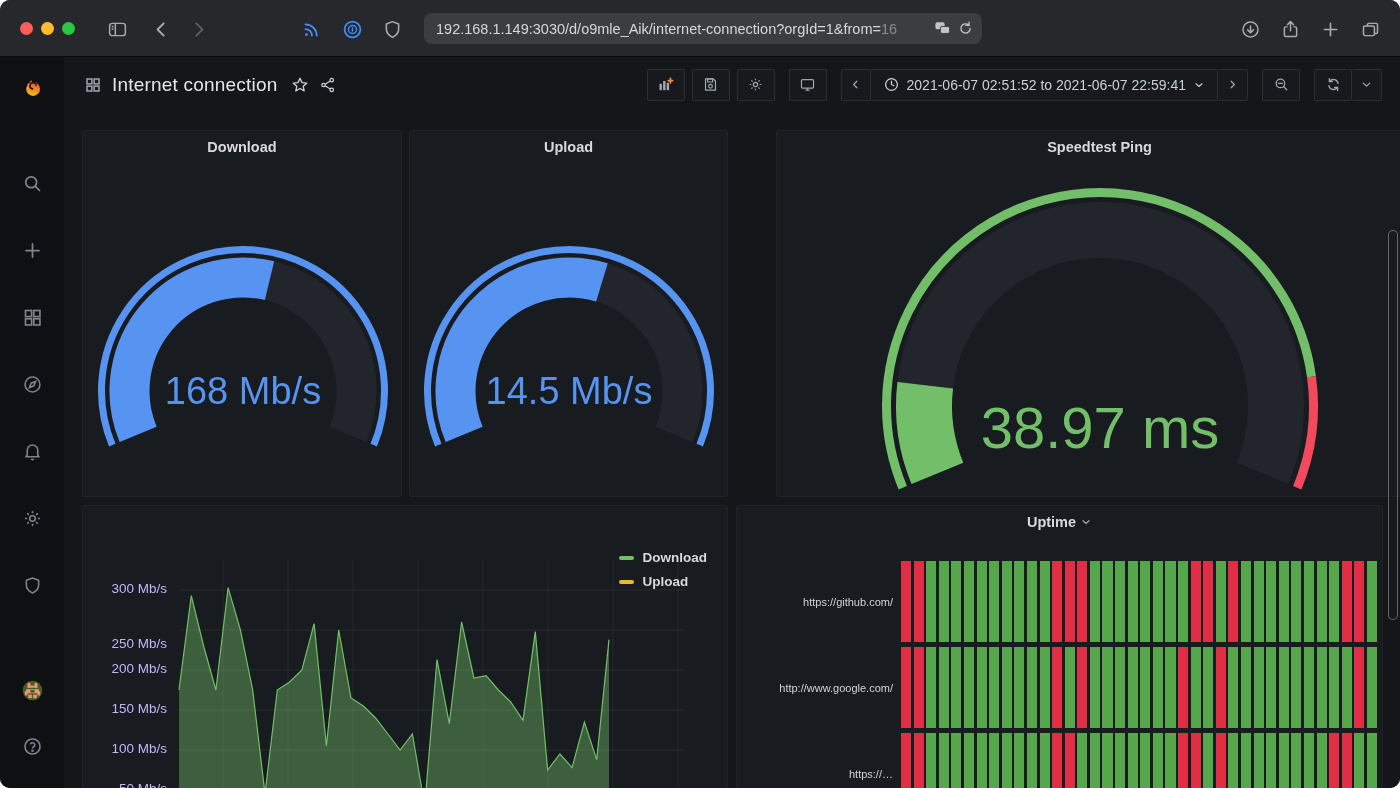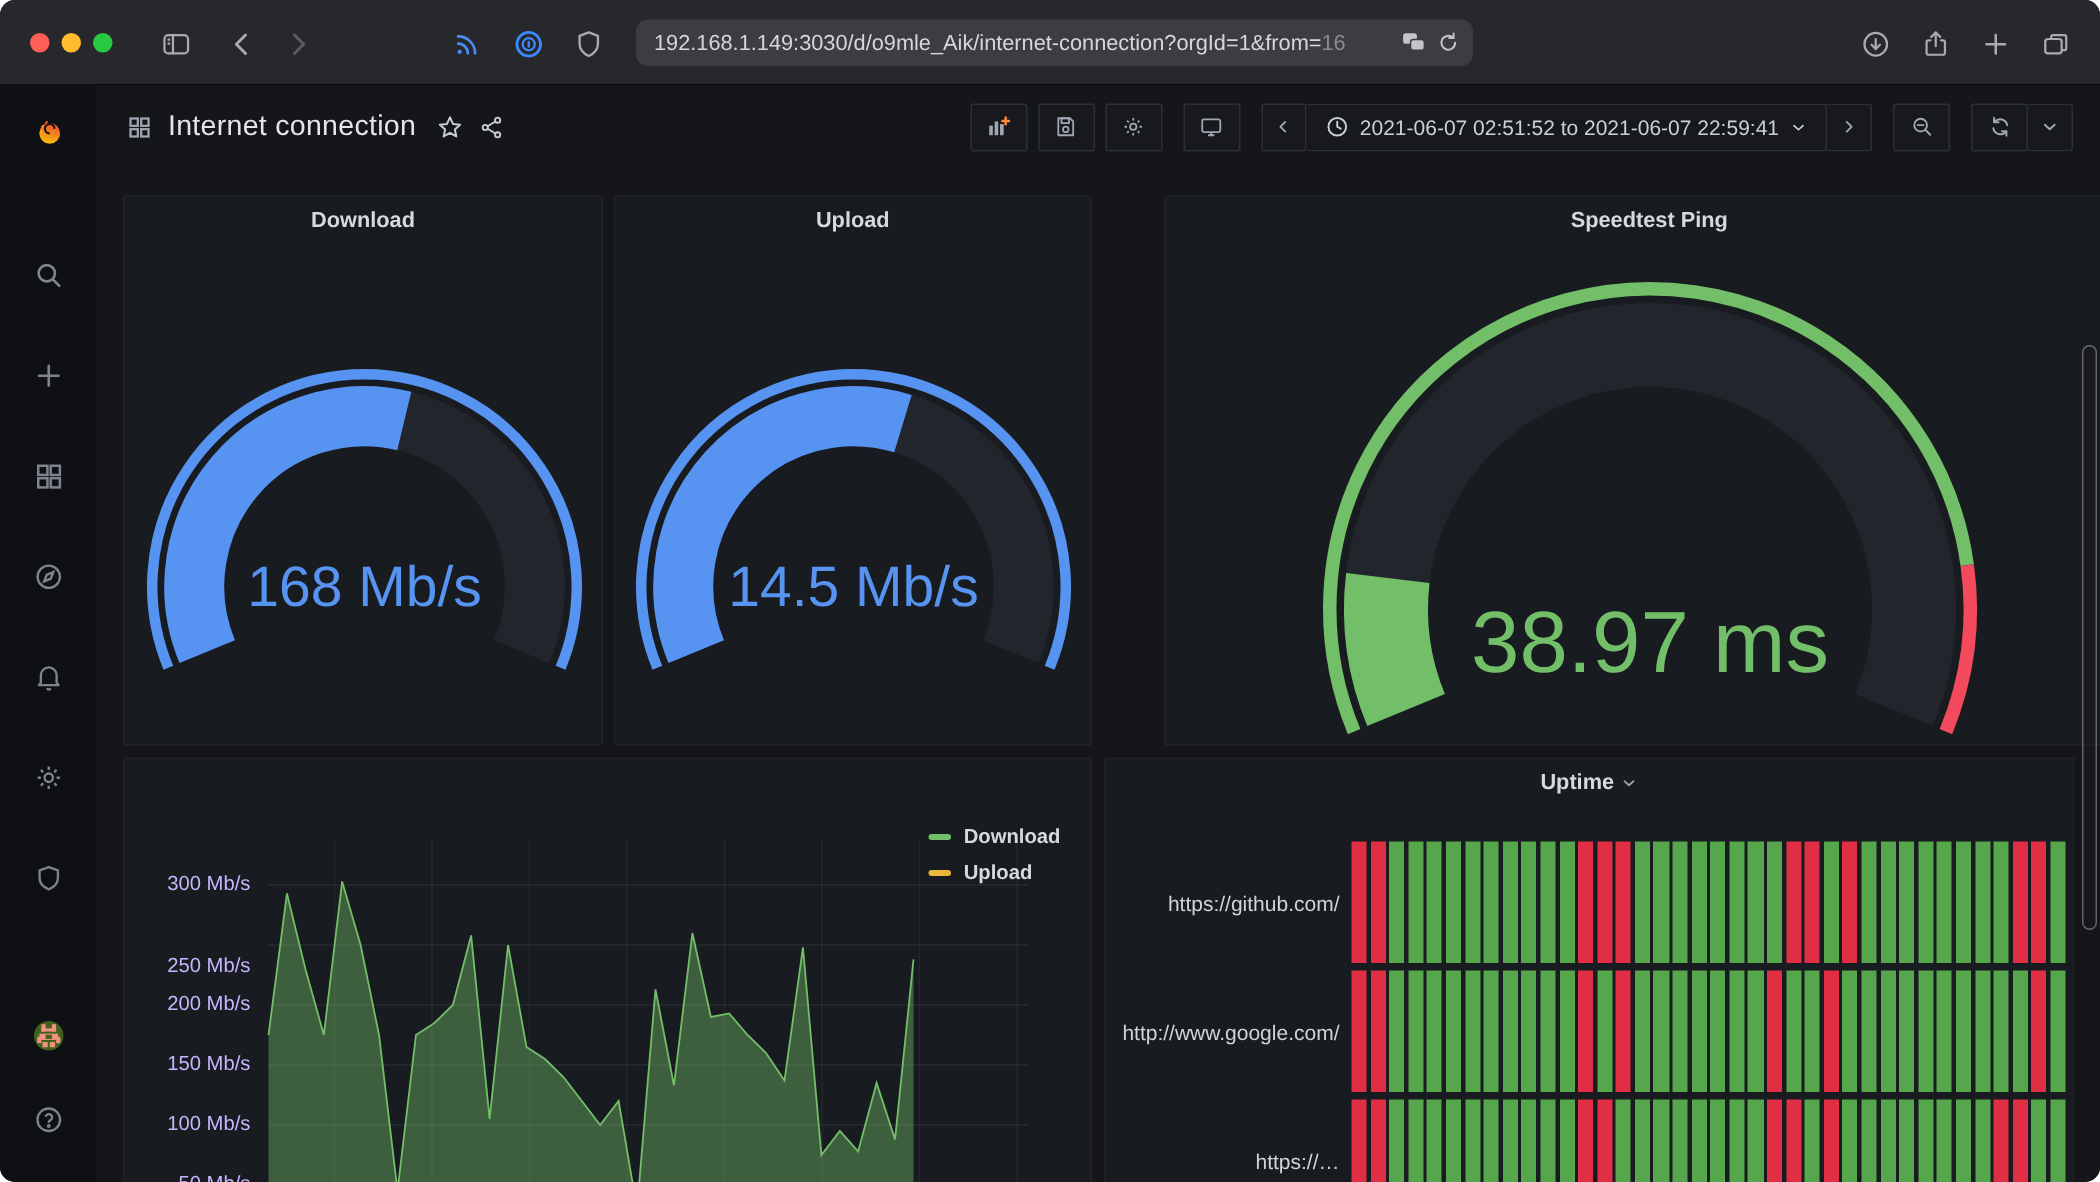--- a/index.html
+++ b/index.html
@@ -71,21 +71,21 @@
   .graph-svg { position:absolute; left:92px; top:40px; }
   .legend { position:absolute; right:20px; top:44px; display:flex; flex-direction:column; gap:9px; }
   .legend-item { display:flex; align-items:center; gap:9px; cursor:pointer; }
   .legend-swatch { width:15px; height:4px; border-radius:2px; }
   .legend-label { color:#d8d9da; font-size:13.5px; font-weight:700; }
 
   
   .up-rows { position:absolute; left:2px; top:55px; right:5px; }
   .up-row { display:flex; height:81px; margin-bottom:5px; }
   .up-label { width:162px; flex-shrink:0; display:flex; align-items:center; justify-content:flex-end;
-              padding-right:8px; color:#d0d3d8; font-size:14px; }
+              padding-right:8px; color:#d0d3d8; font-size:11px; }
   .up-bars { flex:1; display:grid; grid-auto-flow:column; grid-auto-columns:1fr; gap:2.5px; }
   .up-bar { height:100%; }
 
   
   .scrollbar { position:absolute; right:2px; top:118px; width:10px; height:390px; border-radius:6px;
                border:1px solid rgba(165,167,172,.55); background:rgba(25,26,29,.5); }
 </style>
 </head>
 <body>
 

